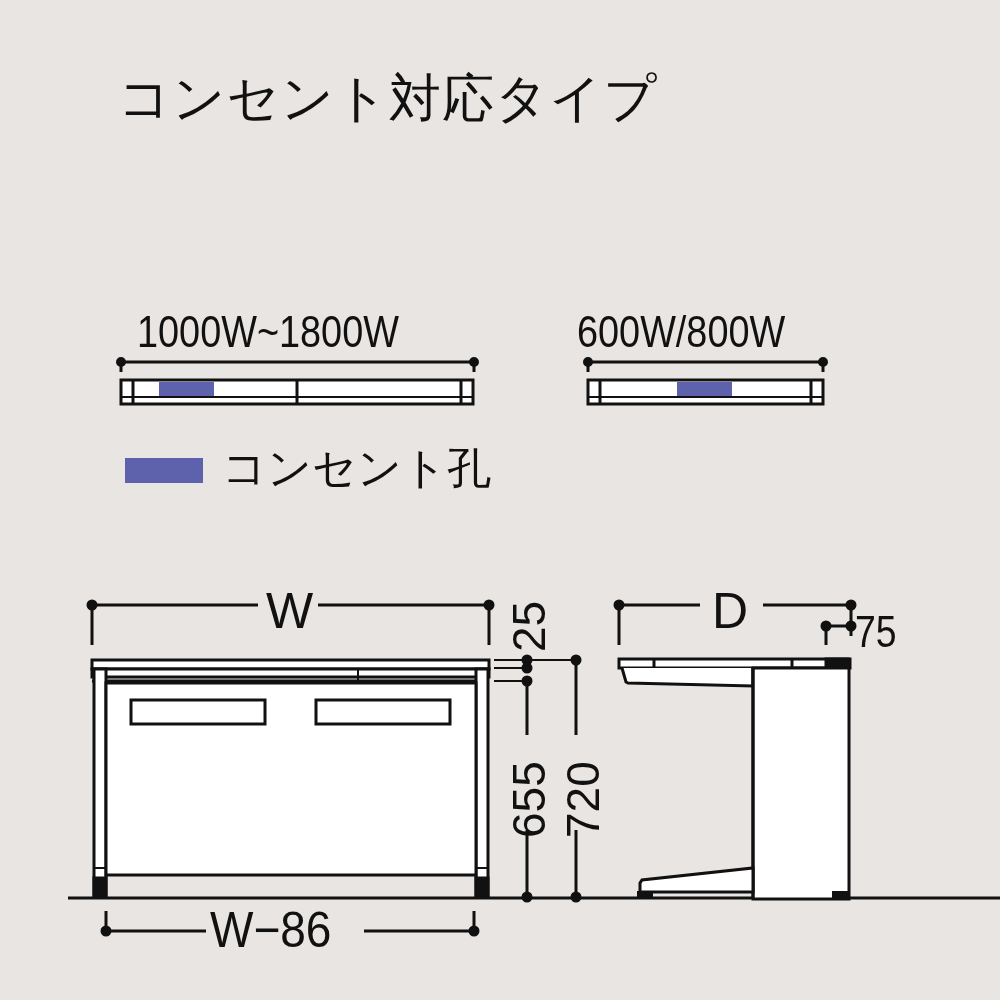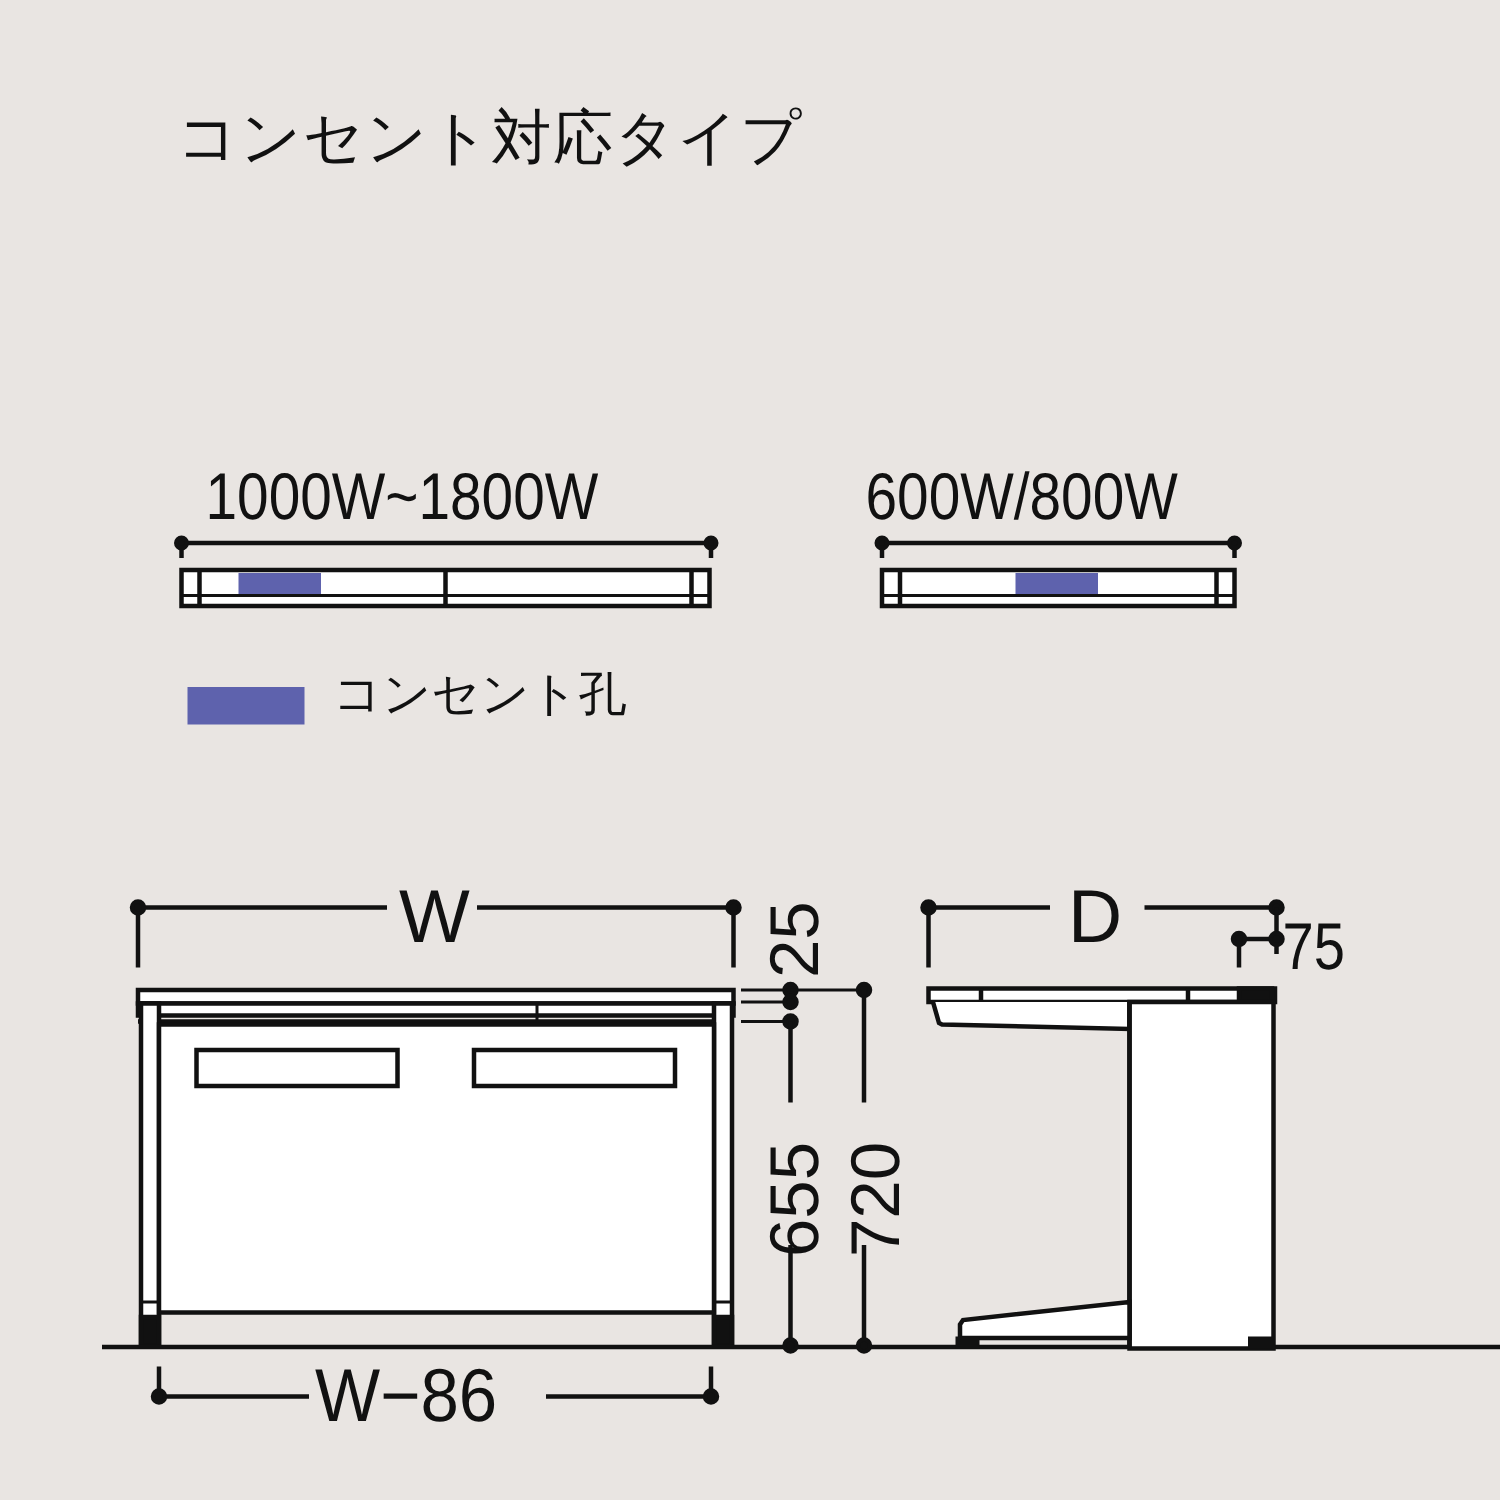--- a/index.html
+++ b/index.html
@@ -6,36 +6,36 @@
     body {
       width: 1000px; height: 1000px;
       background: #e9e5e2;
       position: relative;
       overflow: hidden;
       font-family: "DejaVu Sans", sans-serif;
       color: #111;
     }
     .title {
       position: absolute; left: 118px; top: 72px;
-      font-size: 40px; letter-spacing: 1px; font-weight: normal;
+      font-size: 52px; letter-spacing: 1px; font-weight: normal;
       white-space: nowrap; line-height: 1;
     }
     .lbl {
       position: absolute; font-family: "Liberation Sans", sans-serif;
       white-space: nowrap; line-height: 1; color: #111;
       transform: scaleX(0.86); transform-origin: left top;
     }
     .lbl-top-1 { left: 137px; top: 310px; font-size: 44px; }
     .lbl-top-2 { left: 577px; top: 310px; font-size: 44px; }
     .legend-swatch {
       position: absolute; left: 125px; top: 458px; width: 78px; height: 25px;
       background: #5e62ad;
     }
     .legend-text {
-      position: absolute; left: 222px; top: 446px; font-size: 32px; white-space: nowrap; line-height: 1; text-align: center;
+      position: absolute; left: 222px; top: 446px; font-size: 44px; white-space: nowrap; line-height: 1; text-align: center;
     }
     .dim { position: absolute; font-family: "Liberation Sans", sans-serif; line-height: 1; white-space: nowrap; color: #111; }
     .dim-w { left: 266px; top: 586px; font-size: 50px; }
     .dim-d { left: 712px; top: 586px; font-size: 50px; }
     .dim-75 { left: 855px; top: 610px; font-size: 44px; transform: scaleX(0.85); transform-origin: left top; }
     .dim-w86 { left: 210px; top: 905px; font-size: 50px; transform: scaleX(0.92); transform-origin: left top; }
     .vert { position: absolute; font-family: "Liberation Sans", sans-serif; font-size: 46px; line-height: 1;
             transform: rotate(-90deg); transform-origin: left top; white-space: nowrap; }
     .v25 { left: 506px; top: 652px; }
     .v655 { left: 506px; top: 838px; }

